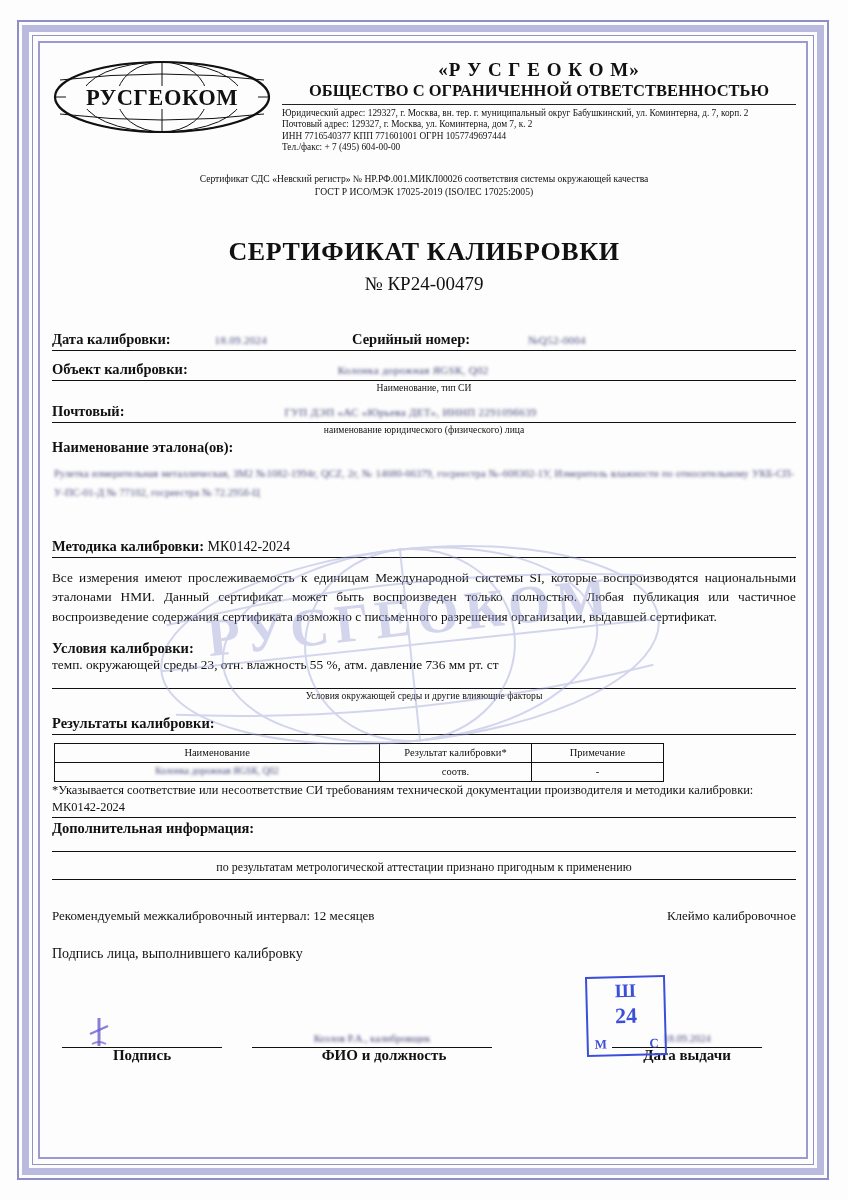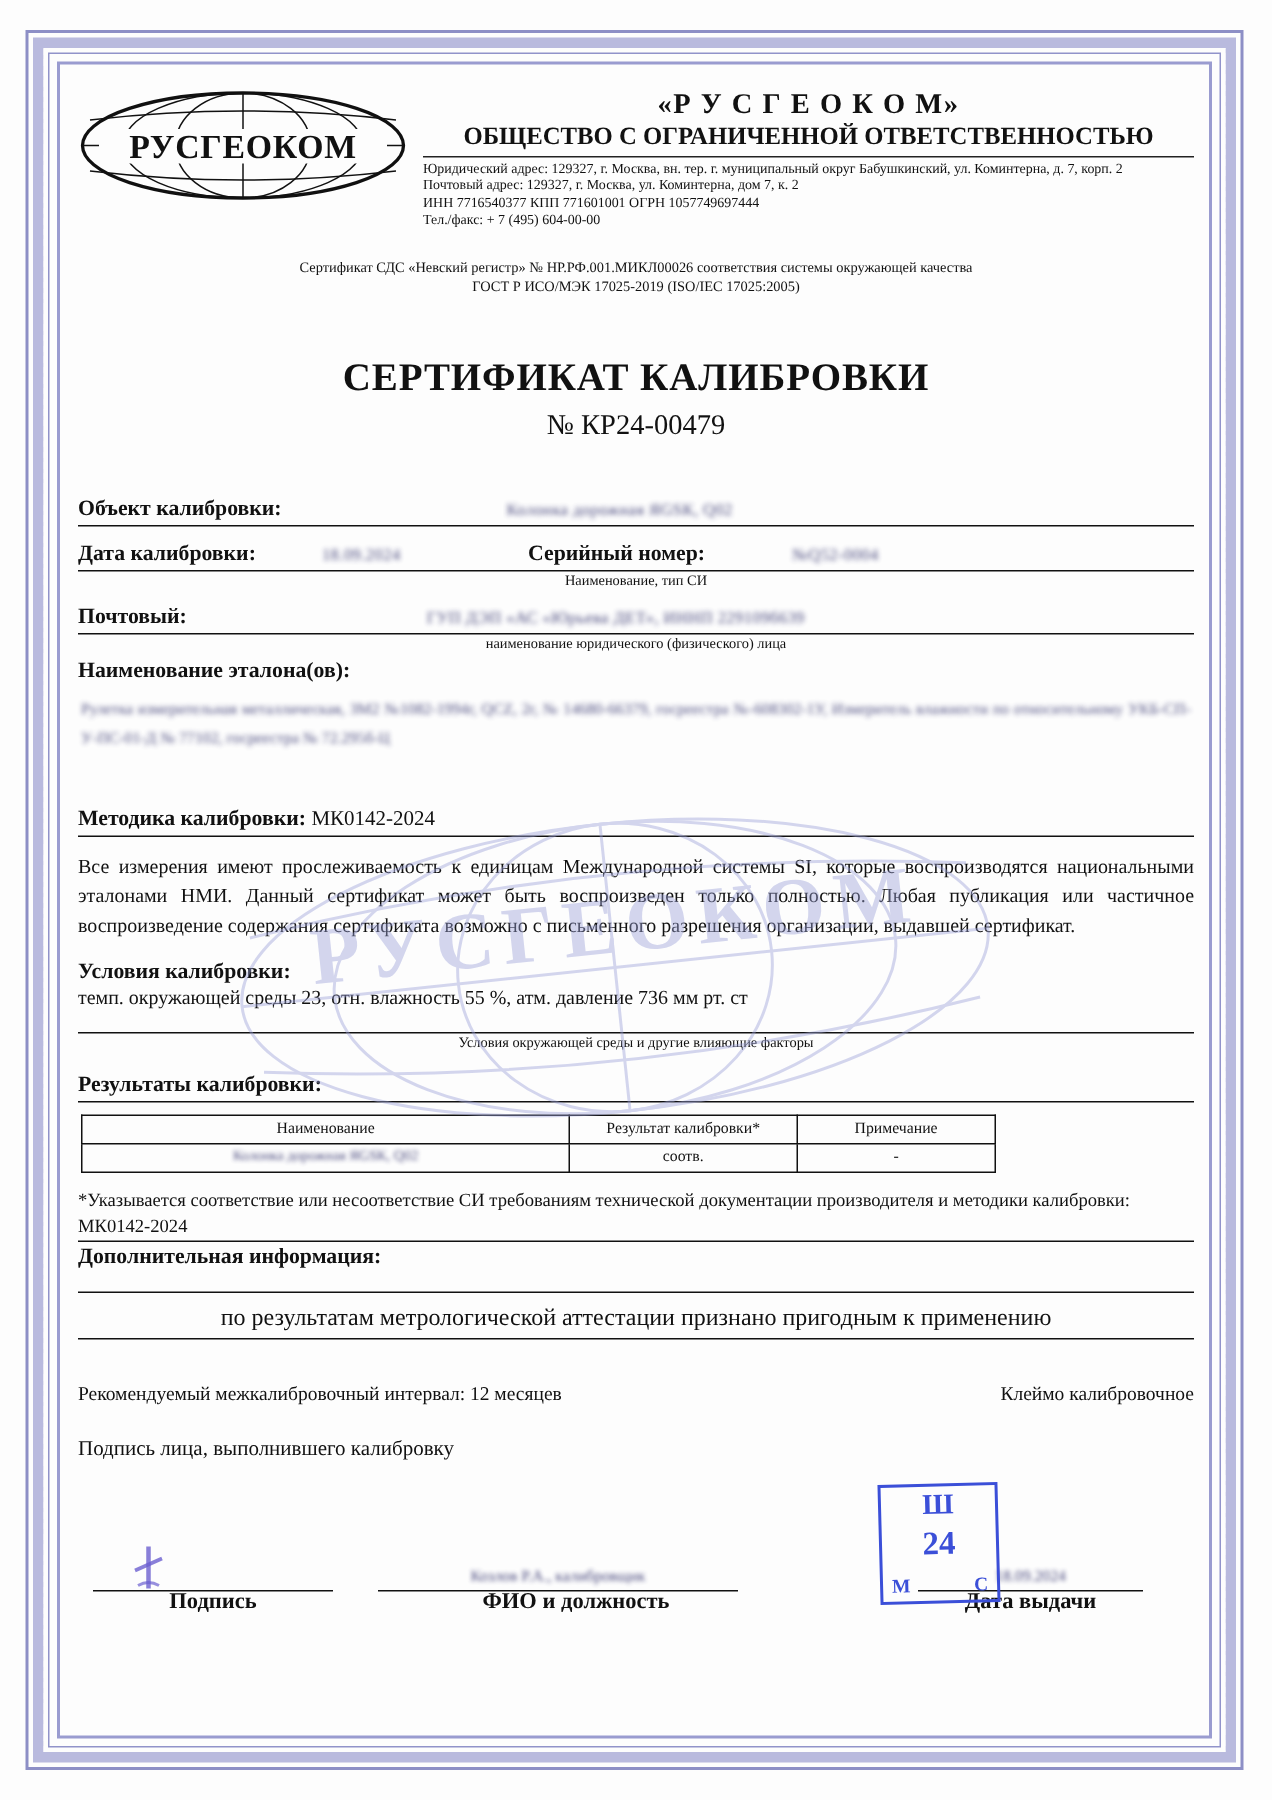--- a/index.html
+++ b/index.html
@@ -238,33 +238,32 @@
     opacity: .85;
     font-size: 9.5px;
   }
   table.results .c1 { width: 330px; }
   table.results .c2 { width: 150px; }
   table.results .c3 { width: 130px; }
 
   .note {
     font-size: 12.4px;
     line-height: 1.35;
-    margin-top: 10px;
     border-bottom: 1.4px solid #111;
     padding-bottom: 2px;
   }
   .addinfo-title {
     font-size: 14.5px;
     font-weight: bold;
     border-bottom: 1.4px solid #111;
     padding-bottom: 14px;
     margin-top: 2px;
   }
   .addinfo-val {
-    font-size: 16px;
+    font-size: 12px;
     margin-top: 8px;
     text-align: center;
     border-bottom: 1.4px solid #111;
     padding-bottom: 4px;
   }
 
   .interval-row {
     display: flex;
     justify-content: space-between;
     align-items: baseline;
@@ -406,33 +405,33 @@
       <div>Сертификат СДС «Невский регистр» № НР.РФ.001.МИКЛ00026 соответствия системы окружающей качества</div>
       <div>ГОСТ Р ИСО/МЭК 17025-2019 (ISO/IEC 17025:2005)</div>
     </div>
 
     <div class="cert-title">СЕРТИФИКАТ КАЛИБРОВКИ</div>
     <div class="cert-number">№ КР24-00479</div>
 
     <div class="fields">
 
       <div class="row">
-        <span class="lbl">Объект калибровки:</span>
-        <span class="val-blur" style="margin-left:150px;">Колонка дорожная ЯGSК, Q02</span>
-      </div>
-
-      <div class="row">
         <div class="half first">
           <span class="lbl">Дата калибровки:</span>
           <span class="val-blur" style="margin-left:44px;">18.09.2024</span>
         </div>
         <div class="half">
           <span class="lbl">Серийный номер:</span>
           <span class="val-blur" style="margin-left:58px;">№Q52-0004</span>
         </div>
+      </div>
+
+      <div class="row">
+        <span class="lbl">Объект калибровки:</span>
+        <span class="val-blur" style="margin-left:150px;">Колонка дорожная ЯGSК, Q02</span>
       </div>
       <div class="caption">Наименование, тип СИ</div>
 
       <div class="row">
         <span class="lbl">Почтовый:</span>
         <span class="val-blur" style="margin-left:160px;">ГУП ДЭП «АС «Юрьева ДЕТ», ИННП 229109б639</span>
       </div>
       <div class="caption">наименование юридического (физического) лица</div>
 
       <div class="row no-line" style="margin-top:4px;">

